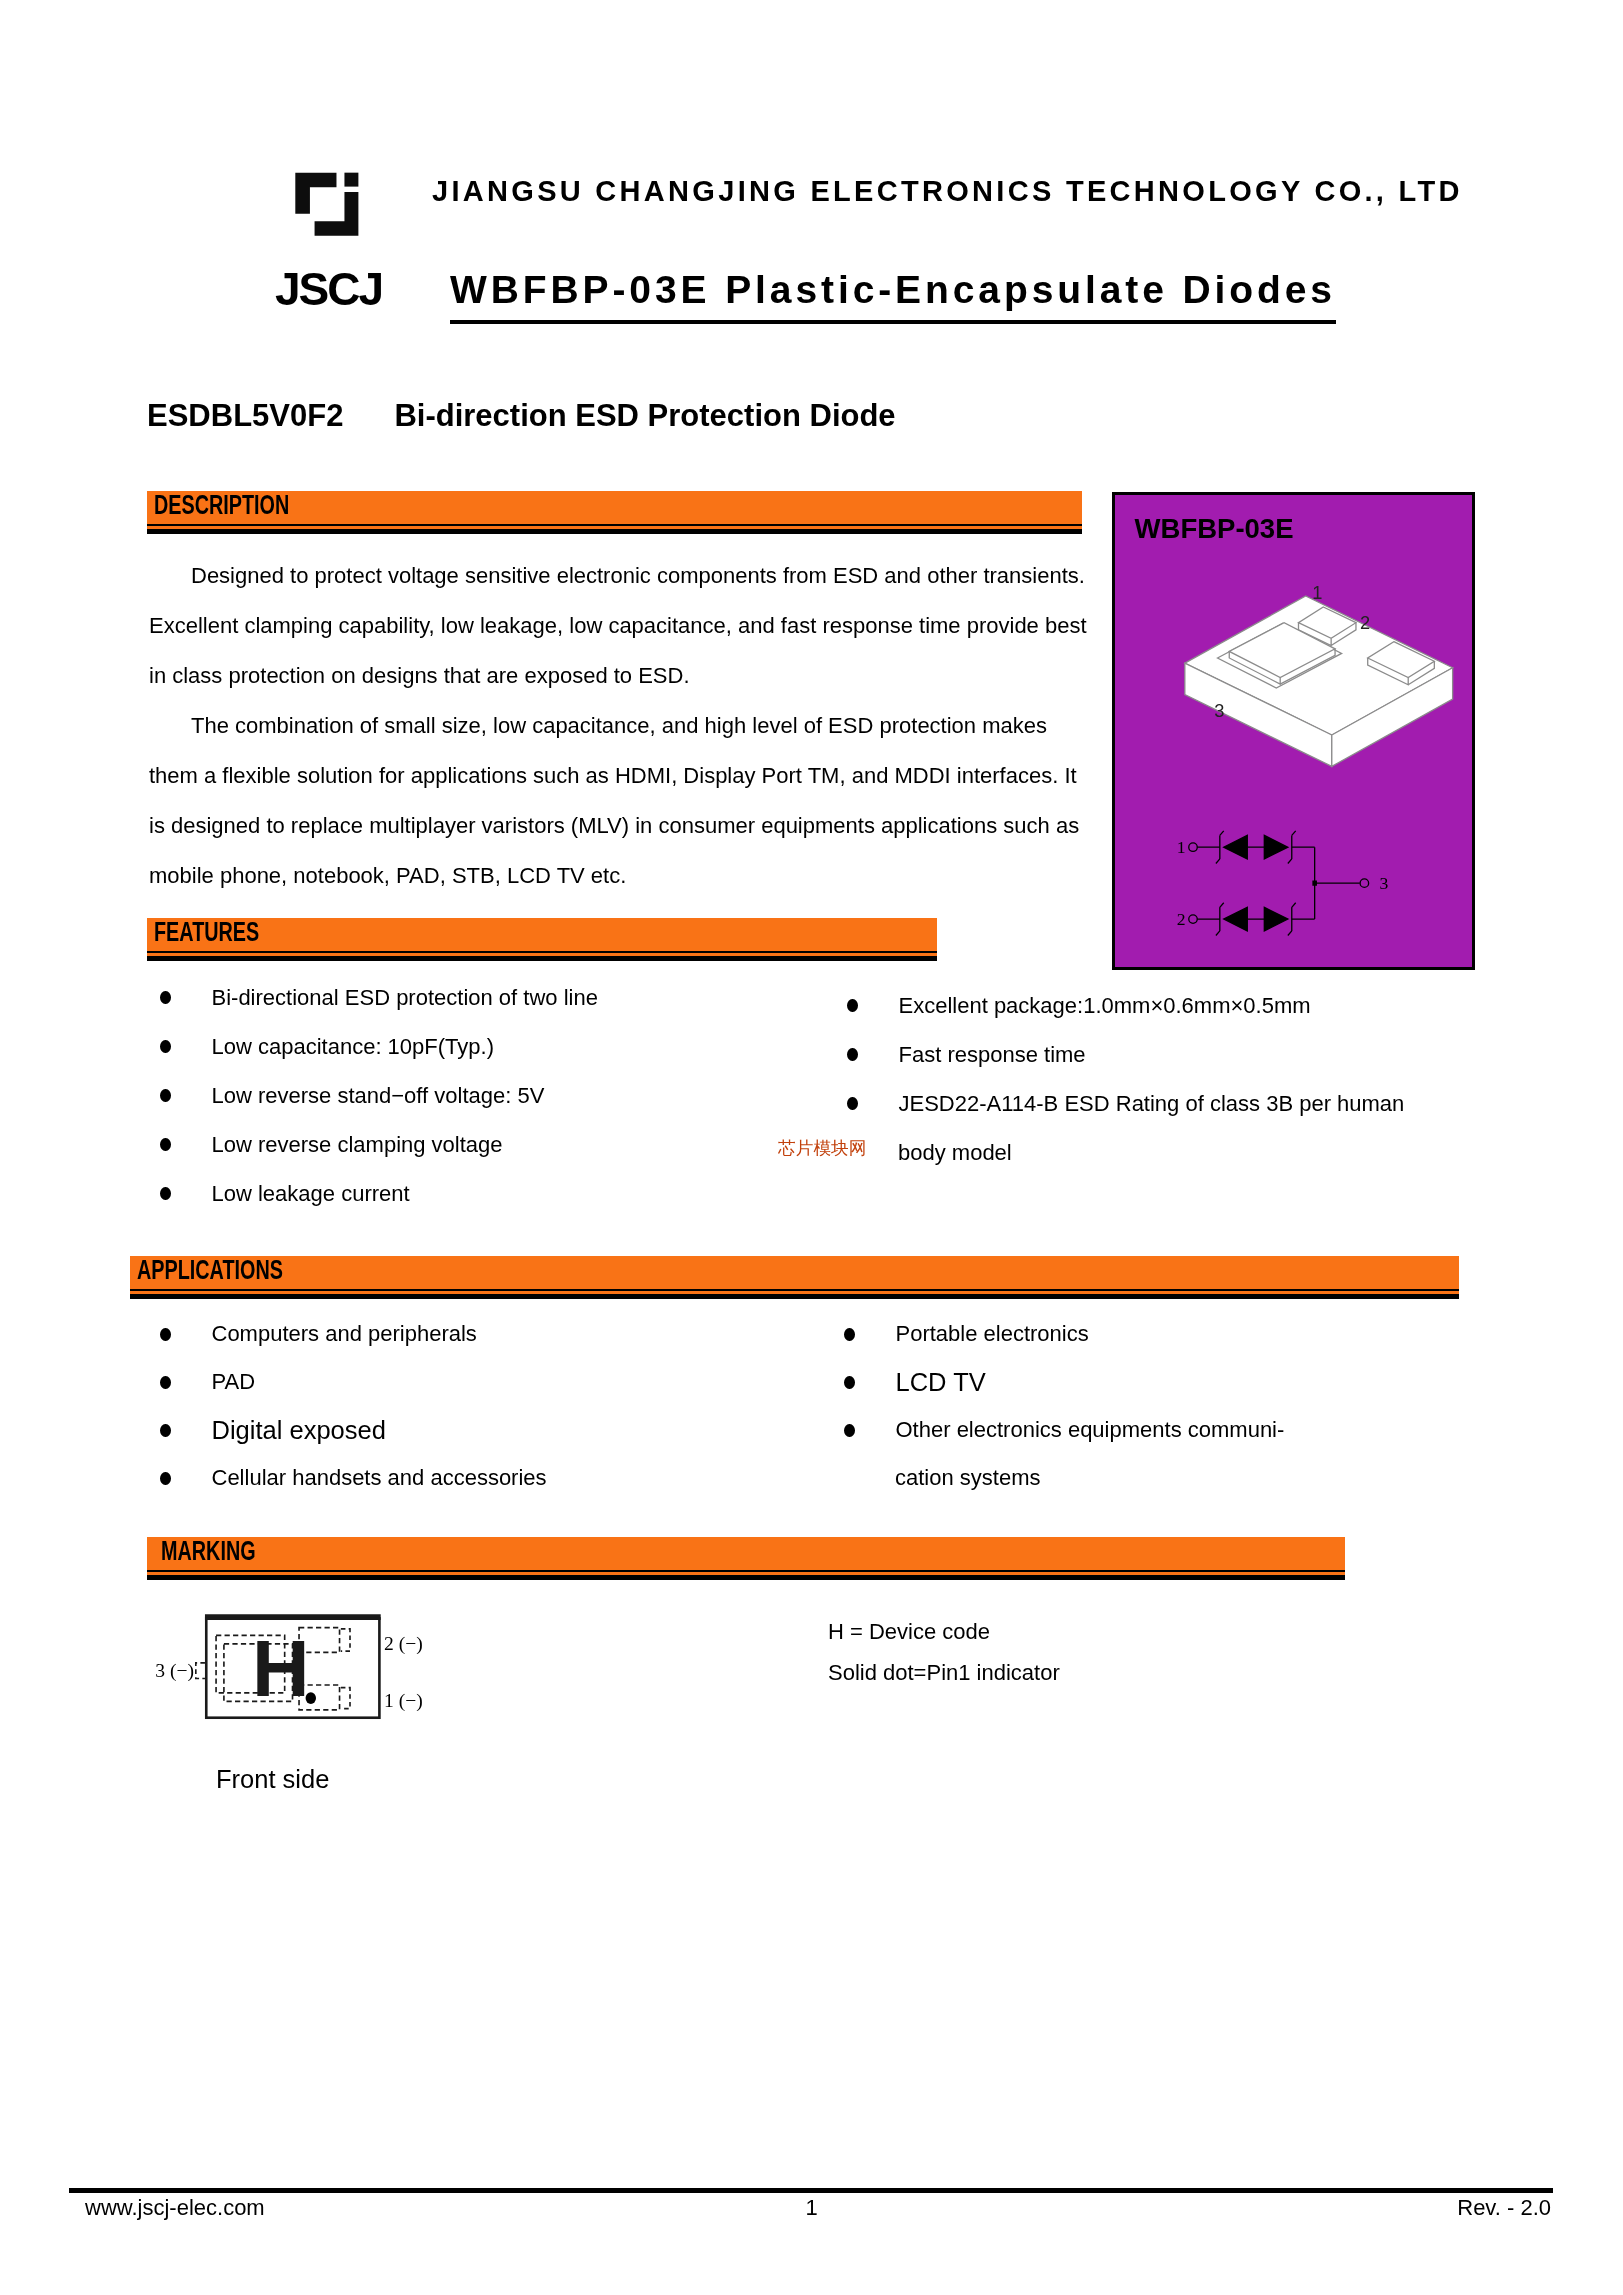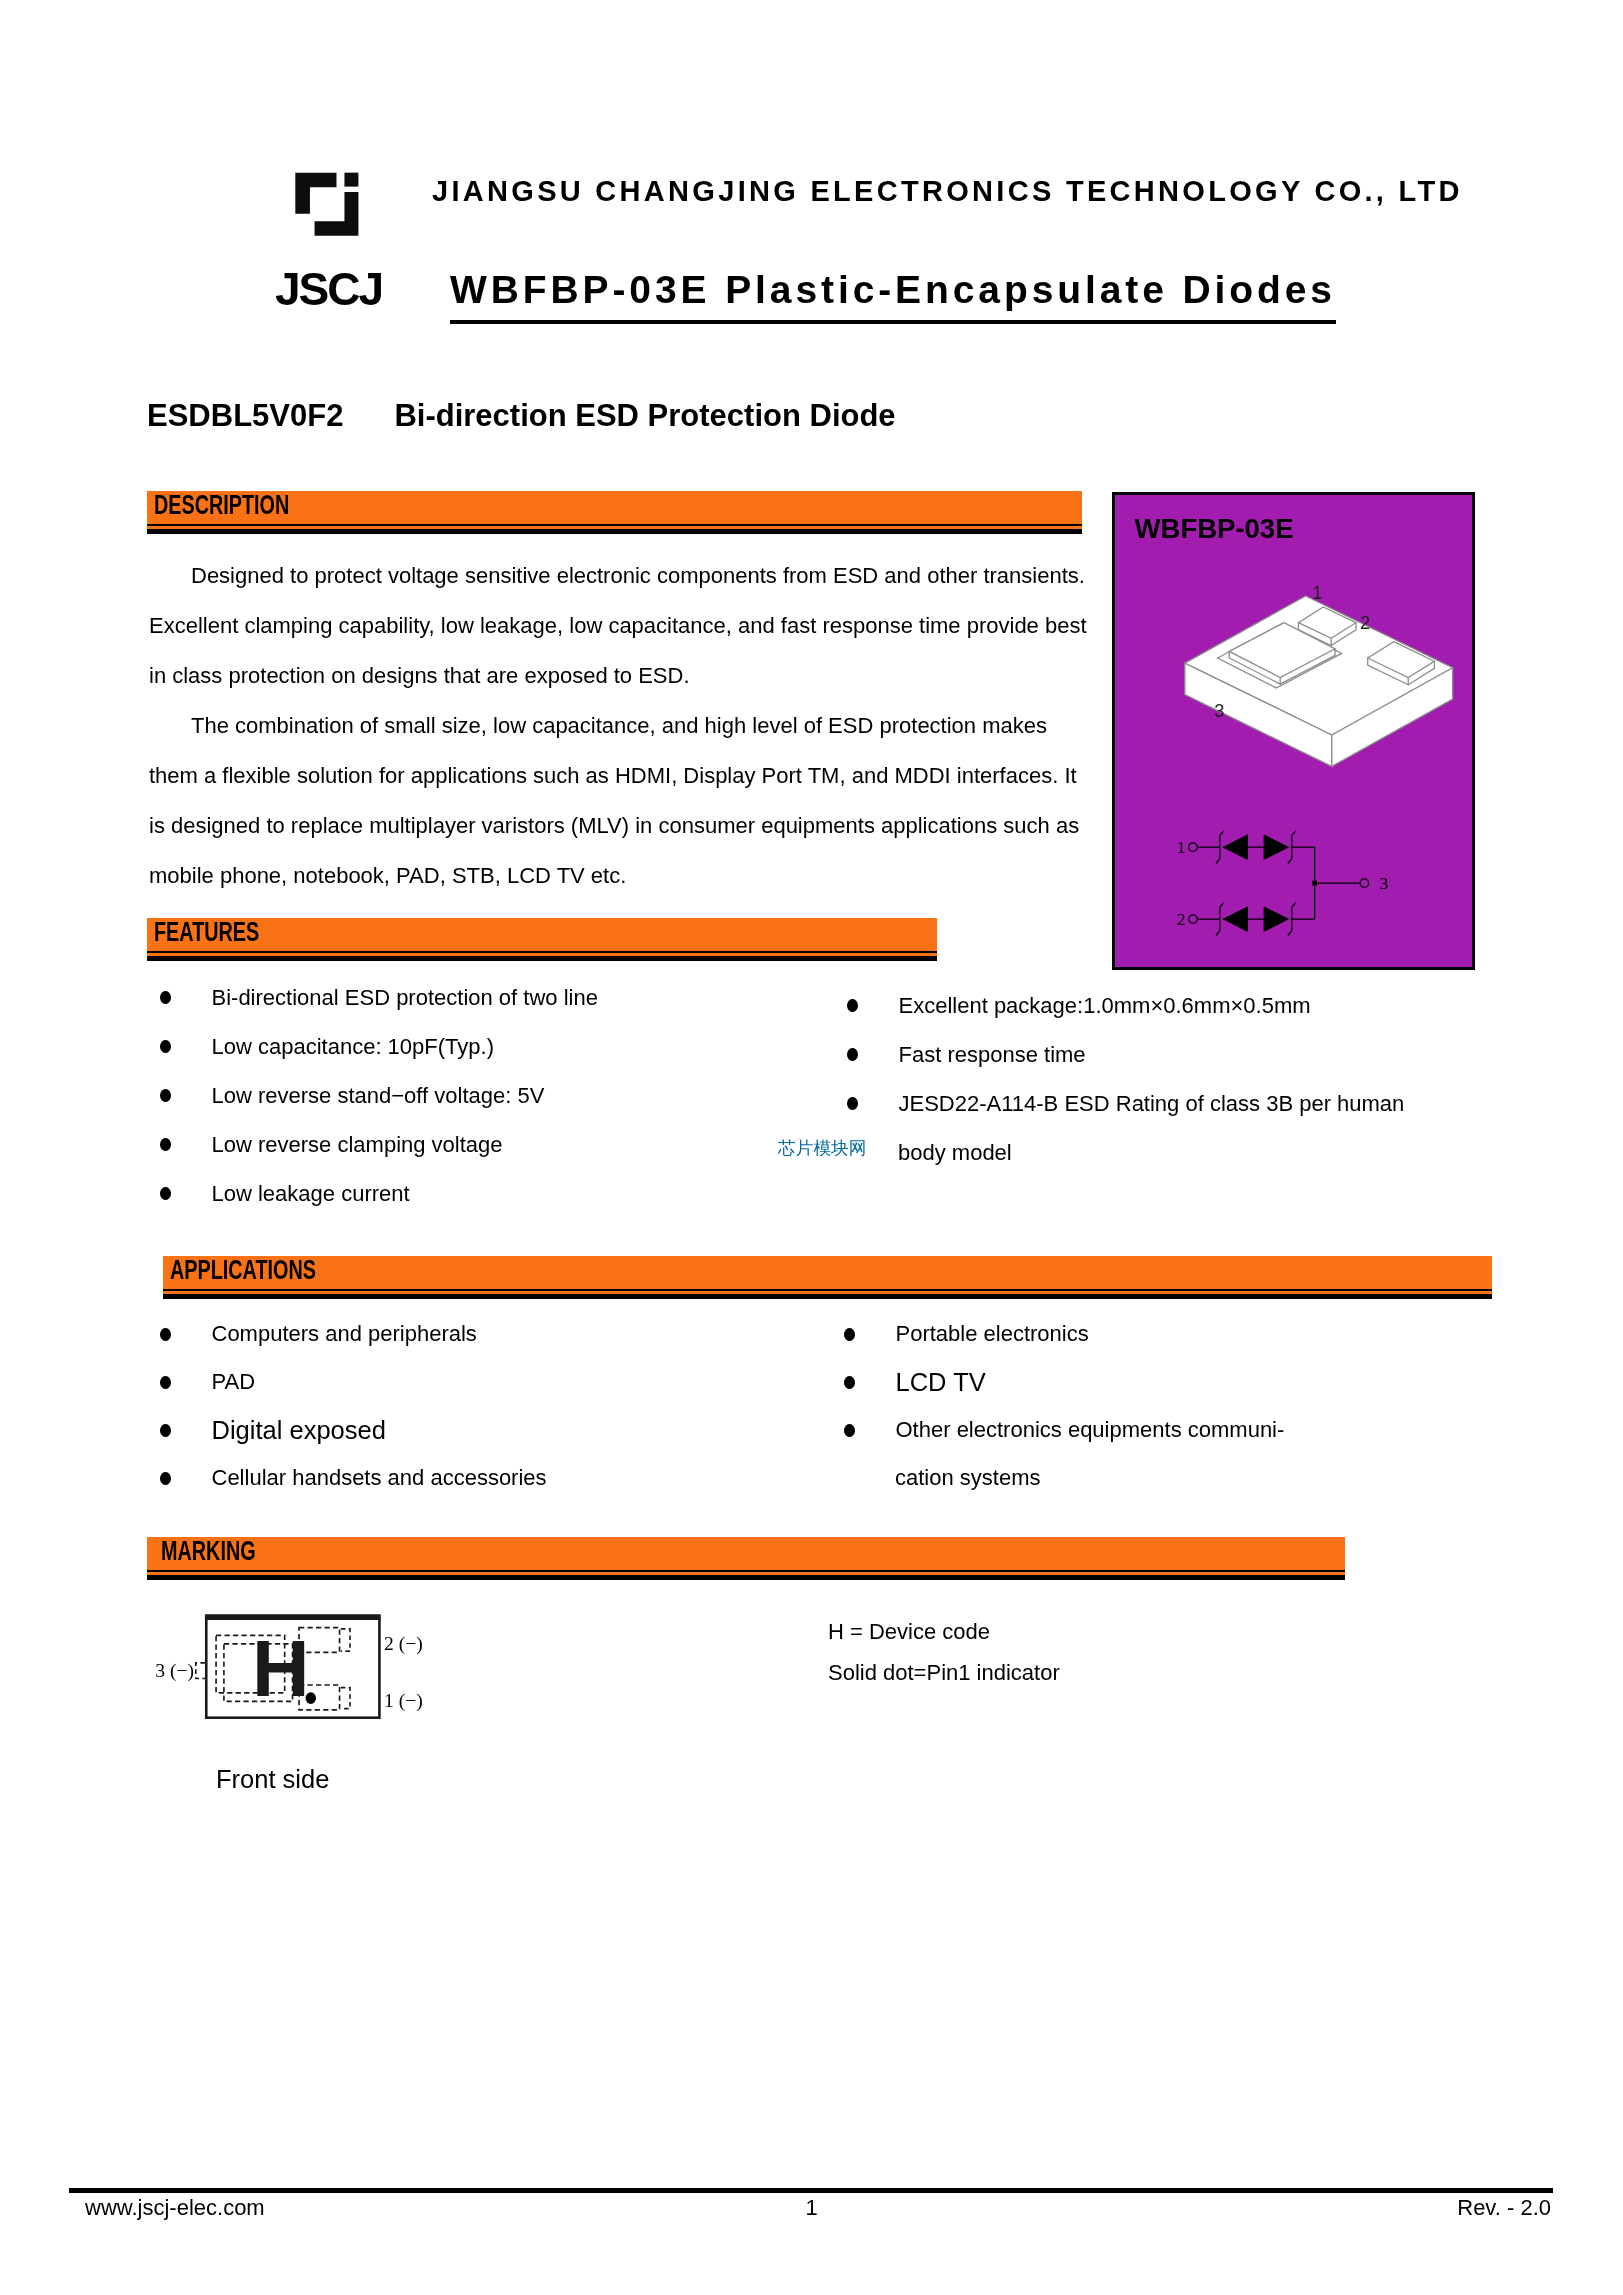--- a/index.html
+++ b/index.html
@@ -37,21 +37,21 @@
   .approw{height:48px;}
   .bullet{width:10.5px;height:13px;background:#000;border-radius:50%;margin-right:41px;flex:0 0 auto;}
   .nob{padding-left:51px;}
   .big{font-size:25.5px;}
 
   
   .frontside{position:absolute;left:216px;top:1765px;font-size:25.5px;}
   .marknotes{position:absolute;left:828px;top:1611px;font-size:22px;line-height:41px;}
 
   
-  .watermark{position:absolute;left:778px;top:1136px;font-size:17.7px;color:#0369a1;}
+  .watermark{position:absolute;left:778px;top:1136px;font-size:17.7px;color:#c2410c;}
 
   
   .footline{position:absolute;left:69px;top:2188px;width:1484px;height:5.2px;background:#000;}
   .foottxt{position:absolute;top:2195px;font-size:22px;white-space:nowrap;}
   .fweb{left:85px;}
   .fpage{left:0;width:1623px;text-align:center;}
   .frev{right:72px;}
 
   svg text{font-family:"Liberation Serif","DejaVu Serif",serif;}
   svg text.sansnum{font-family:"Liberation Sans","DejaVu Sans",sans-serif;}
@@ -169,21 +169,21 @@
       <span class="bullet"></span>
       <span>JESD22-A114-B ESD Rating of class 3B per human</span>
       </div>
     <div class="row nob">
       <span>body model</span>
       </div>
   </div>
 
   <div class="watermark">芯片模块网</div>
 
-  <div class="secbar" style="left:163px;top:1256px;width:1329px;">
+  <div class="secbar" style="left:130px;top:1256px;width:1329px;">
     <span class="sechead">APPLICATIONS</span>
   </div>
 
   <div class="col" style="left:160px;top:1310px;">
     <div class="row approw">
       <span class="bullet"></span>
       <span>Computers and peripherals</span>
       </div>
     <div class="row approw">
       <span class="bullet"></span>

